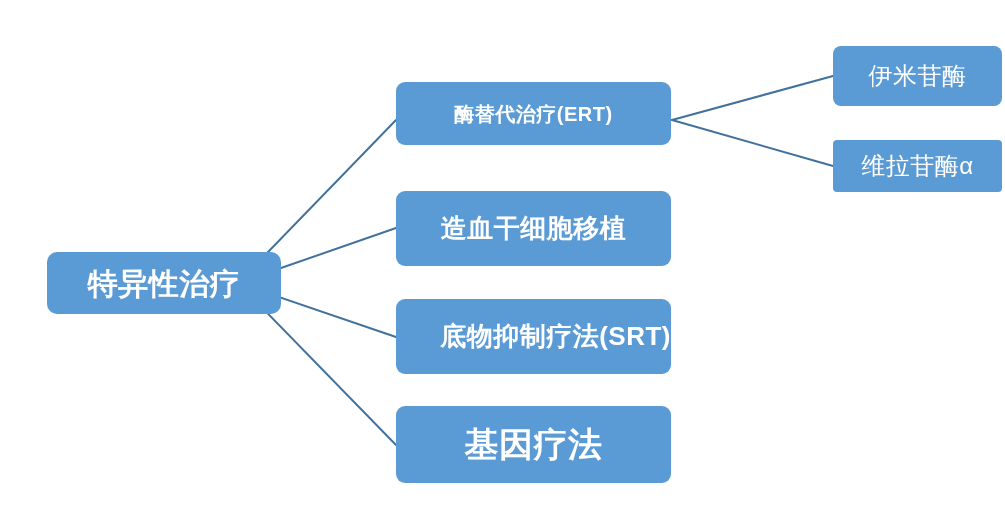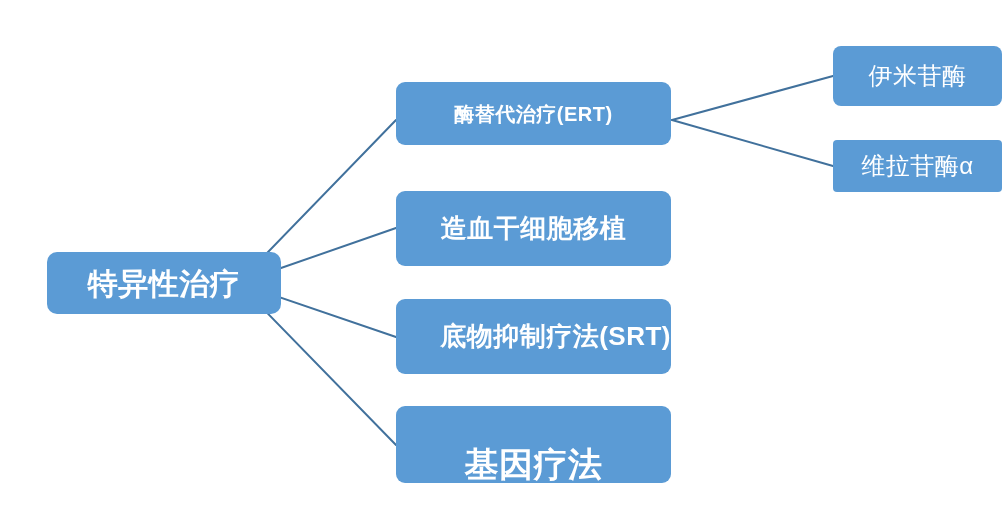--- a/index.html
+++ b/index.html
@@ -78,21 +78,20 @@
     font-weight: bold;
     justify-content: flex-end;
   }
   .node.l2-gene {
     left: 396px;
     top: 406px;
     width: 275px;
     height: 77px;
     font-size: 34px;
     font-weight: bold;
-    align-items: flex-end;
   }
 
   
   .node.l3-imi {
     left: 833px;
     top: 46px;
     width: 169px;
     height: 60px;
     font-size: 24px;
     font-weight: normal;

